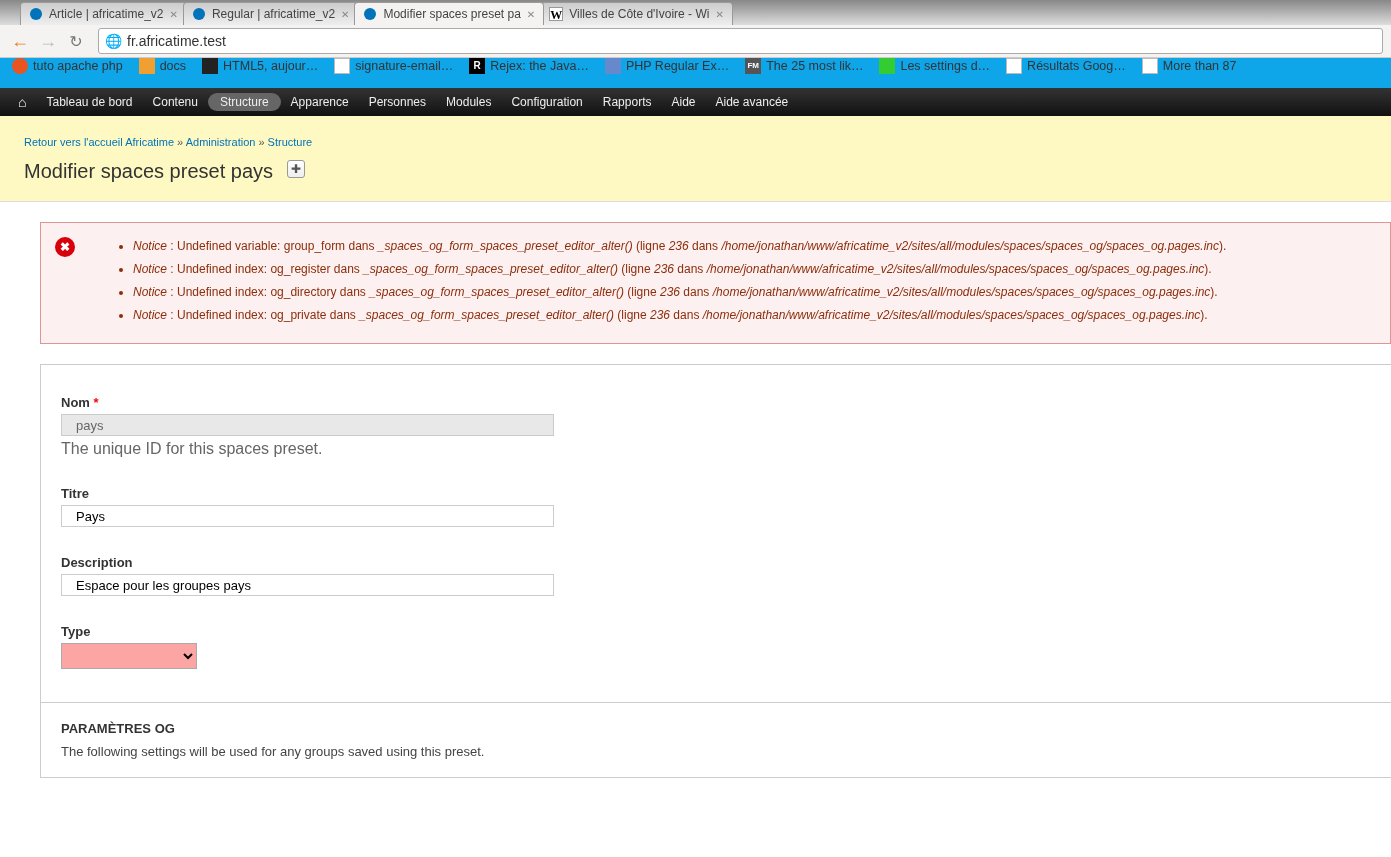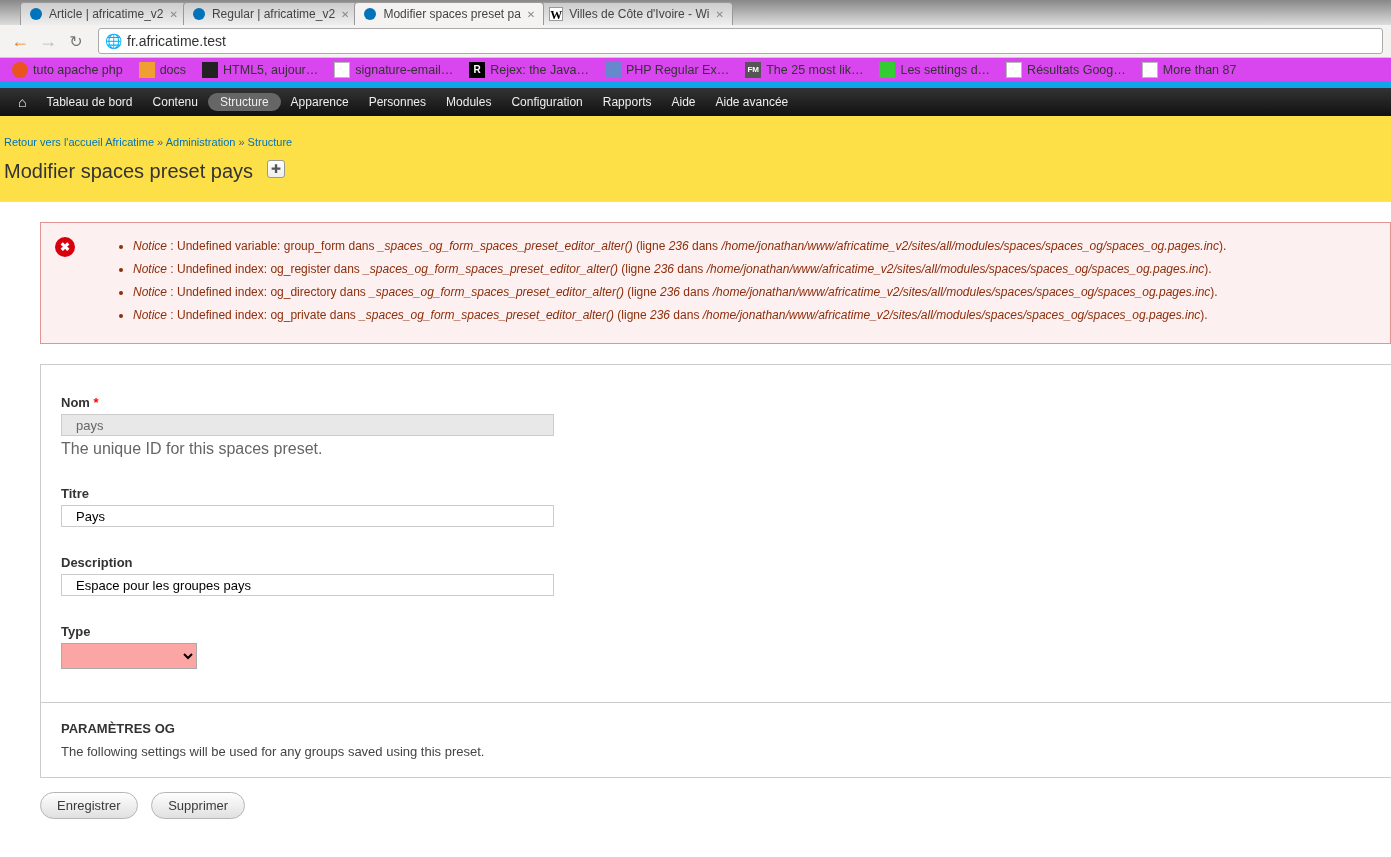--- a/index.html
+++ b/index.html
@@ -17,35 +17,35 @@
 .tab-close{margin-left:6px;color:#888;font-size:10px}
 .nav-toolbar{background:#f5f3f2;height:33px;display:flex;align-items:center;padding:0 8px;border-bottom:1px solid #ccc}
 .nav-btn{width:24px;height:24px;display:flex;align-items:center;justify-content:center;margin-right:4px}
 .nav-arrow-back{color:#e67e22;font-size:18px}
 .nav-arrow-fwd{color:#bbb;font-size:18px}
 .reload-btn{color:#777;font-size:16px}
 .url-bar{flex:1;height:26px;background:#fff;border:1px solid #aaa;border-radius:3px;display:flex;align-items:center;padding:0 6px;margin-left:6px;font-size:14px;color:#555}
 .url-icon{width:16px;height:16px;margin-right:6px;color:#888}
 .url-dark{color:#333}
 .url-light{color:#999}
-.bookmarks-bar{background:#d946ef;height:30px;display:flex;align-items:center;padding:0 4px;border-bottom:7px solid #0ea5e9;font-size:12.5px}
+.bookmarks-bar{background:#0ea5e9;height:30px;display:flex;align-items:flex-start;padding:0 4px;border-bottom:5px solid #0ea5e9;font-size:12.5px}
 .bm{display:flex;align-items:center;padding:0 8px;color:#333;white-space:nowrap}
 .bm-icon{width:16px;height:16px;margin-right:5px;flex-shrink:0}
 .ubuntu-icon{background:#e95420;border-radius:50%}
 .folder-icon{background:#f0a030}
 .page-icon{border:1px solid #bbb;background:#fff}
 
 
 .admin-toolbar{background:linear-gradient(#333,#111);height:28px;display:flex;align-items:center;padding:0 8px;font-size:12px}
 .admin-toolbar a{color:#eee;padding:0 10px;line-height:28px;text-decoration:none}
 .admin-toolbar a.active{background:#666;border-radius:10px;padding:2px 12px;line-height:normal}
 .home-icon{color:#fff;font-size:14px}
 
 
-.breadcrumb-area{background:#fde047;padding:20px 4px 18px;border-bottom:1px solid #ddd}
+.breadcrumb-area{background:#fef9c3;padding:20px 24px 18px;border-bottom:1px solid #ddd}
 .breadcrumb{font-size:11px;color:#555;margin-bottom:12px}
 .breadcrumb a{color:#0073ba;text-decoration:none}
 .page-title{font-size:20px;font-weight:normal;color:#333;display:flex;}
 .page-title .add-icon{margin-left:14px;width:18px;height:18px;border:1px solid #999;border-radius:3px;display:flex;align-items:center;justify-content:center;font-size:12px;color:#555;background:linear-gradient(#fff,#eee)}
 
 
 .content{padding:20px 0 20px 40px}
 
 .messages-error{border:1px solid #e09494;background:#fdf0f0;padding:14px 14px 14px 52px;margin-bottom:20px;color:#8c2e0b;font-size:12px;position:relative}
 .messages-error .err-icon{position:absolute;left:14px;top:14px;width:20px;height:20px;background:#d8000c;border-radius:50%;color:#fff;display:flex;align-items:center;justify-content:center;font-size:12px;font-weight:bold}
@@ -224,18 +224,14 @@
       </select>
     </div>
 
   </div>
 
   <div class="og-section">
     <h3>PARAMÈTRES OG</h3>
     <p>The following settings will be used for any groups saved using this preset.</p>
   </div>
 
-  <div class="actions">
-    <button class="btn">Enregistrer</button>
-    <button class="btn">Supprimer</button>
-  </div>
 
 </div>
 
 </body></html>

